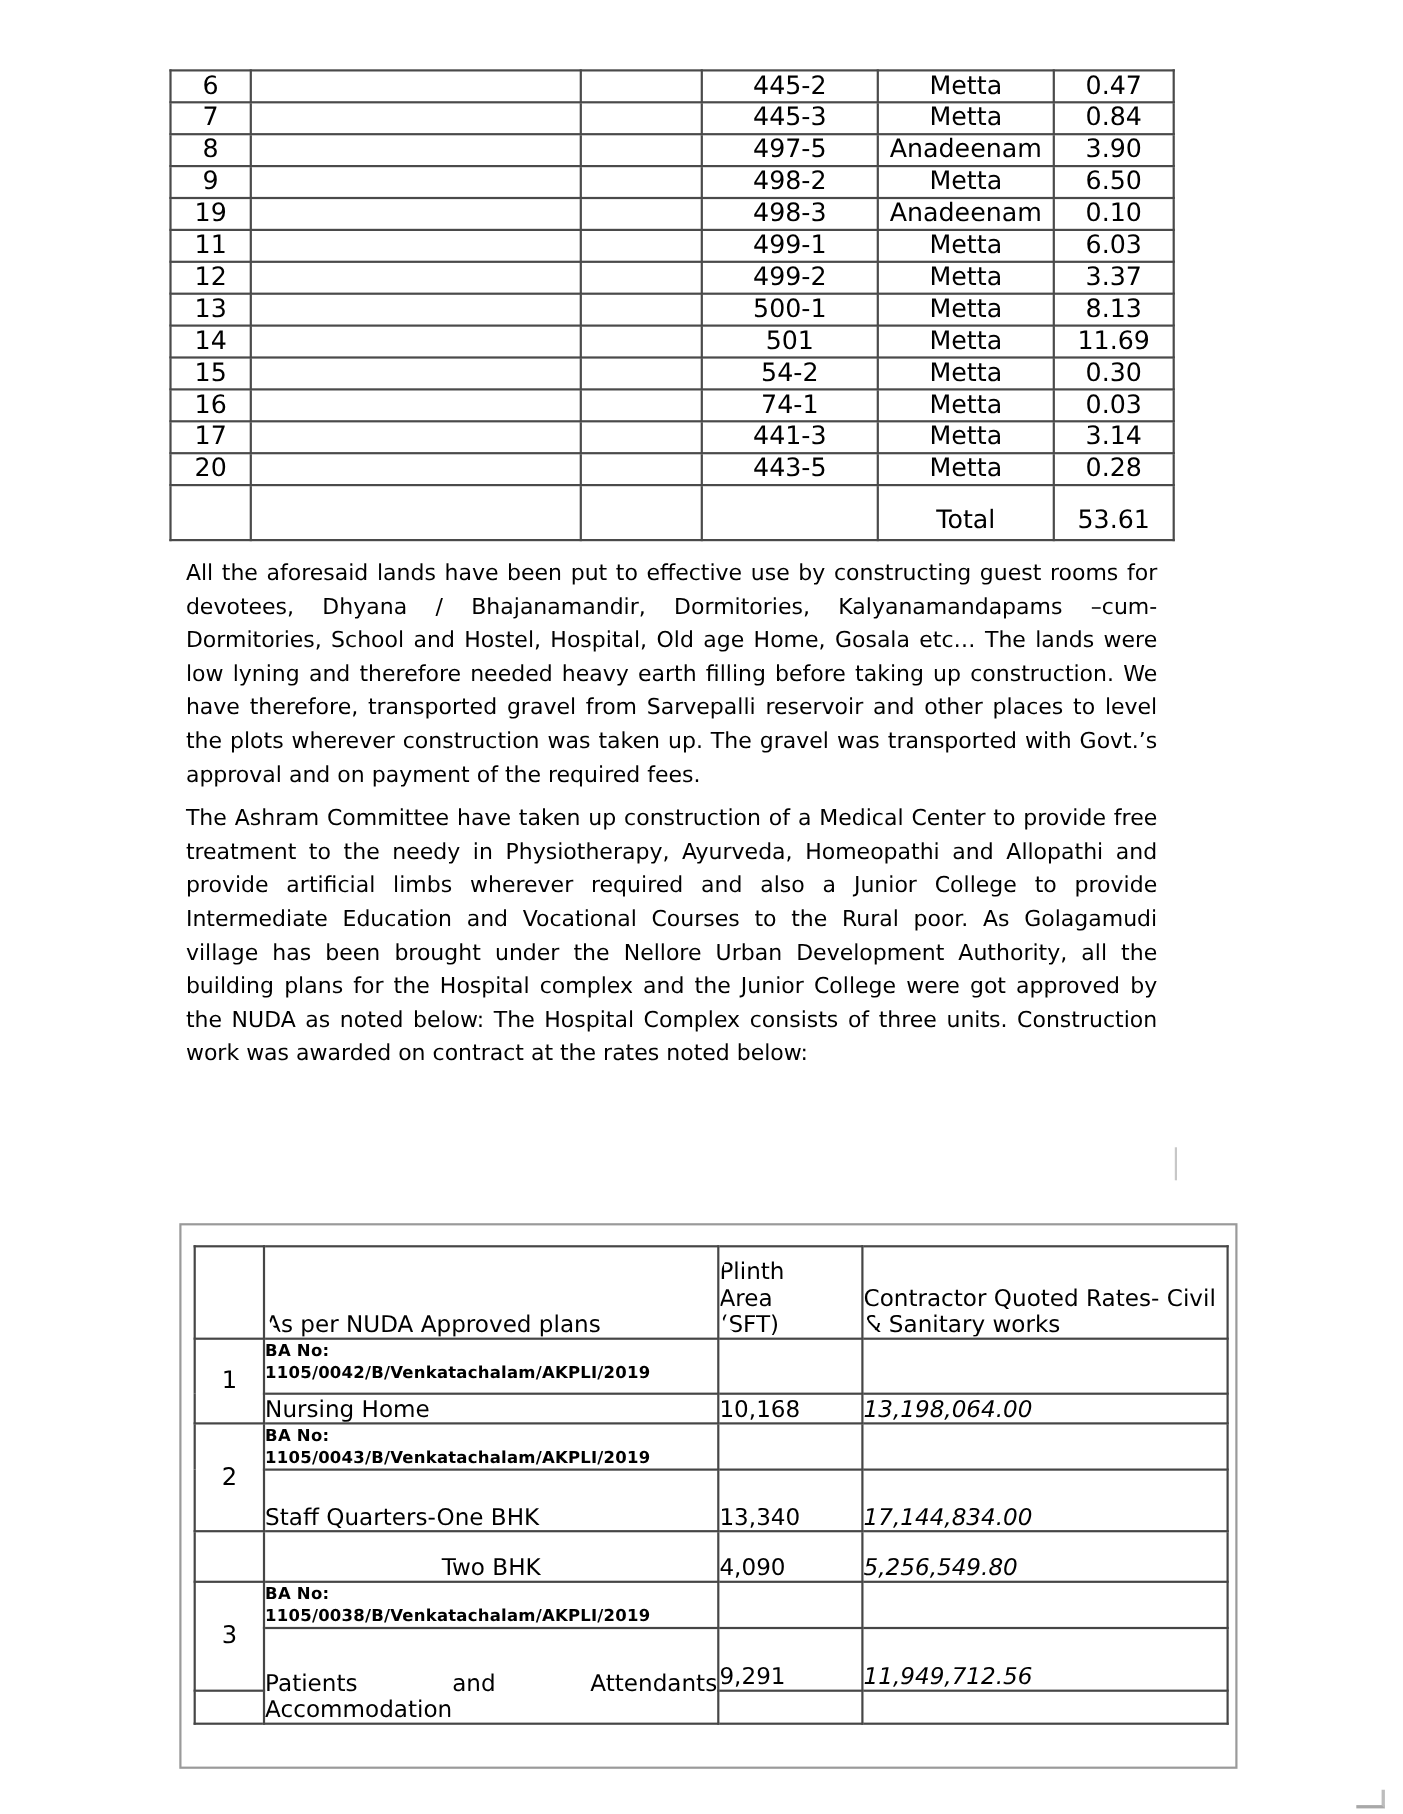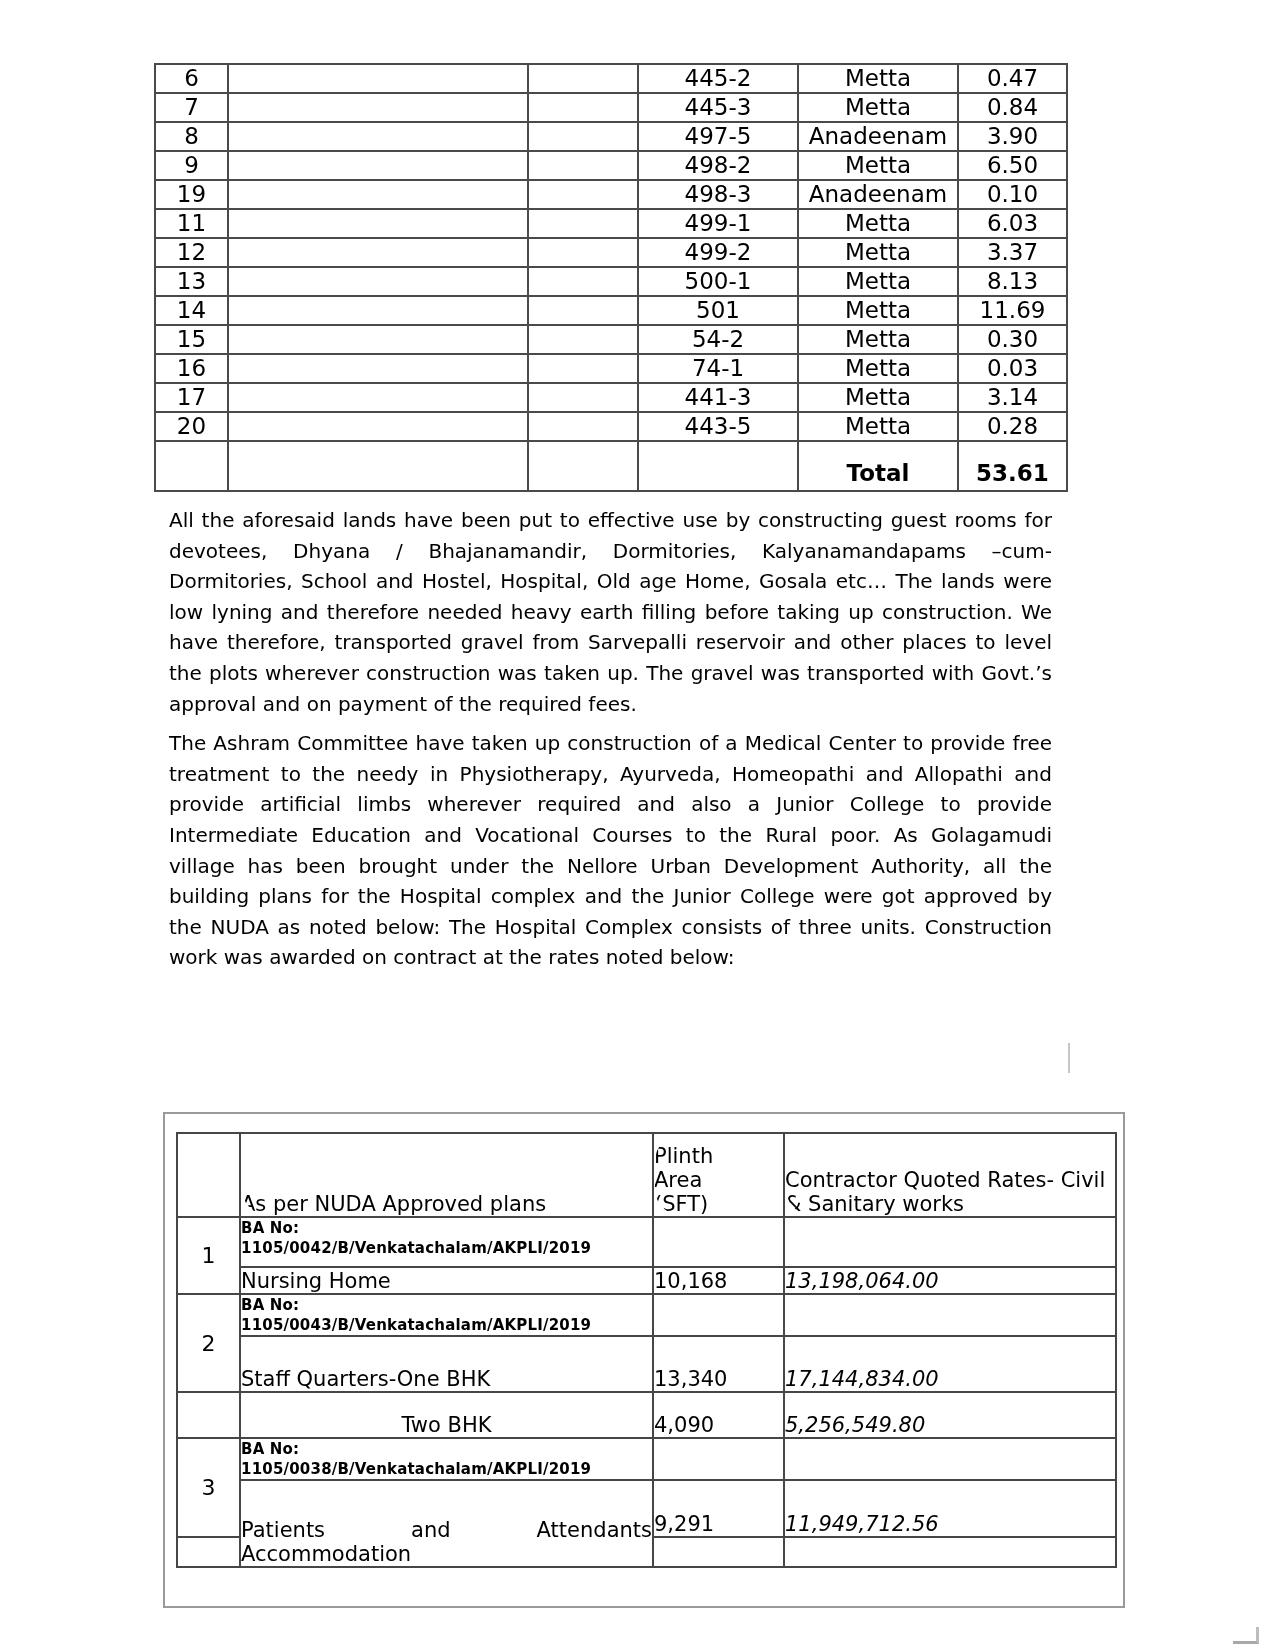--- a/index.html
+++ b/index.html
@@ -14,21 +14,21 @@
     border-collapse:collapse;table-layout:fixed;width:912px;
     font-size:23px;
   }
   .land-table td{
     border:2px solid #4a4a4a;
     text-align:center;vertical-align:middle;
     height:27px;line-height:27px;padding:0;overflow:hidden;white-space:nowrap;
   }
   .land-table tr.total-row td{
     height:44px;vertical-align:bottom;line-height:normal;
-    padding-bottom:4px;font-weight:bold;
+    padding-bottom:4px;font-weight:normal;
   }
 
   
   .body-text{
     position:absolute;left:155px;top:505px;width:897px;
     font-size:20px;line-height:30.6px;text-align:justify;
   }
   .body-text p{margin:0 0 9px 14px;}
 
   

